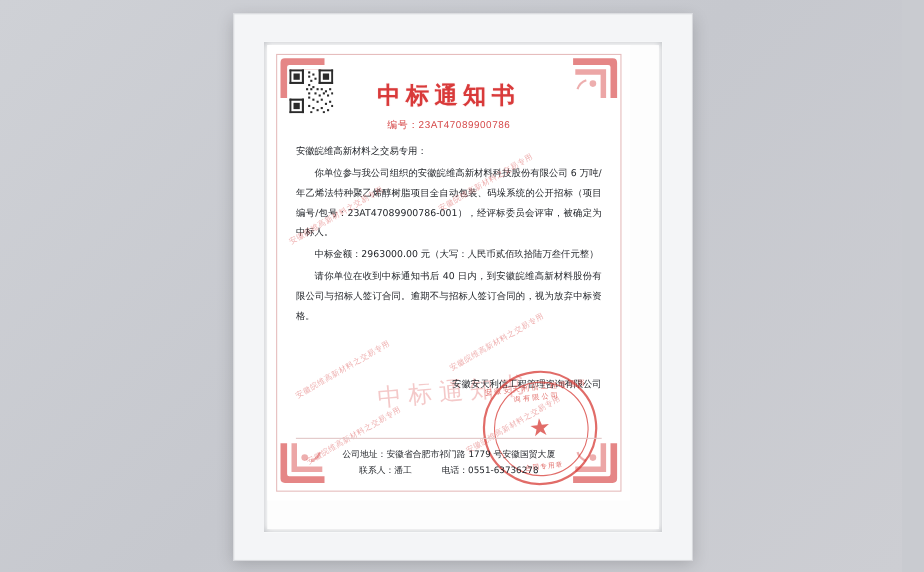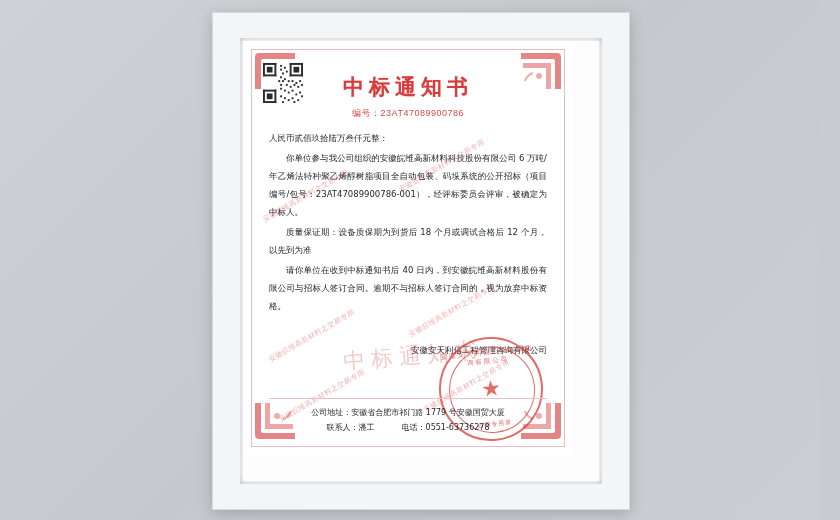--- a/index.html
+++ b/index.html
@@ -318,23 +318,23 @@
         <rect x="20" y="17" width="1" height="1"></rect>
           <rect x="10" y="20" width="1" height="1"></rect>
         <rect x="16" y="20" width="1" height="1"></rect>
       </g>
     </svg>
 
     <div class="title">中标通知书</div>
     <div class="subtitle">编号：23AT47089900786</div>
 
     <div class="body">
-      <p>人民币贰佰玖拾陆万叁仟元整：</p>
+      <p>安徽皖维高新材料之交易专用：</p>
       <p class="indent">你单位参与我公司组织的安徽皖维高新材料科技股份有限公司 6 万吨/年乙烯法特种聚乙烯醇树脂项目全自动包装、码垛系统的公开招标（项目编号/包号：23AT47089900786-001），经评标委员会评审，被确定为中标人。</p>
-      <p class="indent">质量保证期：设备质保期为到货后 18 个月或调试合格后 12 个月，以先到为准</p>
+      <p class="indent">中标金额：2963000.00 元（大写：人民币贰佰玖拾陆万叁仟元整）</p>
       <p class="indent">请你单位在收到中标通知书后 40 日内，到安徽皖维高新材料股份有限公司与招标人签订合同。逾期不与招标人签订合同的，视为放弃中标资格。</p>
     </div>
 
     <div class="wm-big">中标通知书</div>
 
     <div class="wm" style="left:14px;  top:150px;">安徽皖维高新材料之交易专用</div>
     <div class="wm" style="left:150px; top:120px;">安徽皖维高新材料之交易专用</div>
     <div class="wm" style="left:20px;  top:290px;">安徽皖维高新材料之交易专用</div>
     <div class="wm" style="left:160px; top:265px;">安徽皖维高新材料之交易专用</div>
     <div class="wm" style="left:30px;  top:350px;">安徽皖维高新材料之交易专用</div>

